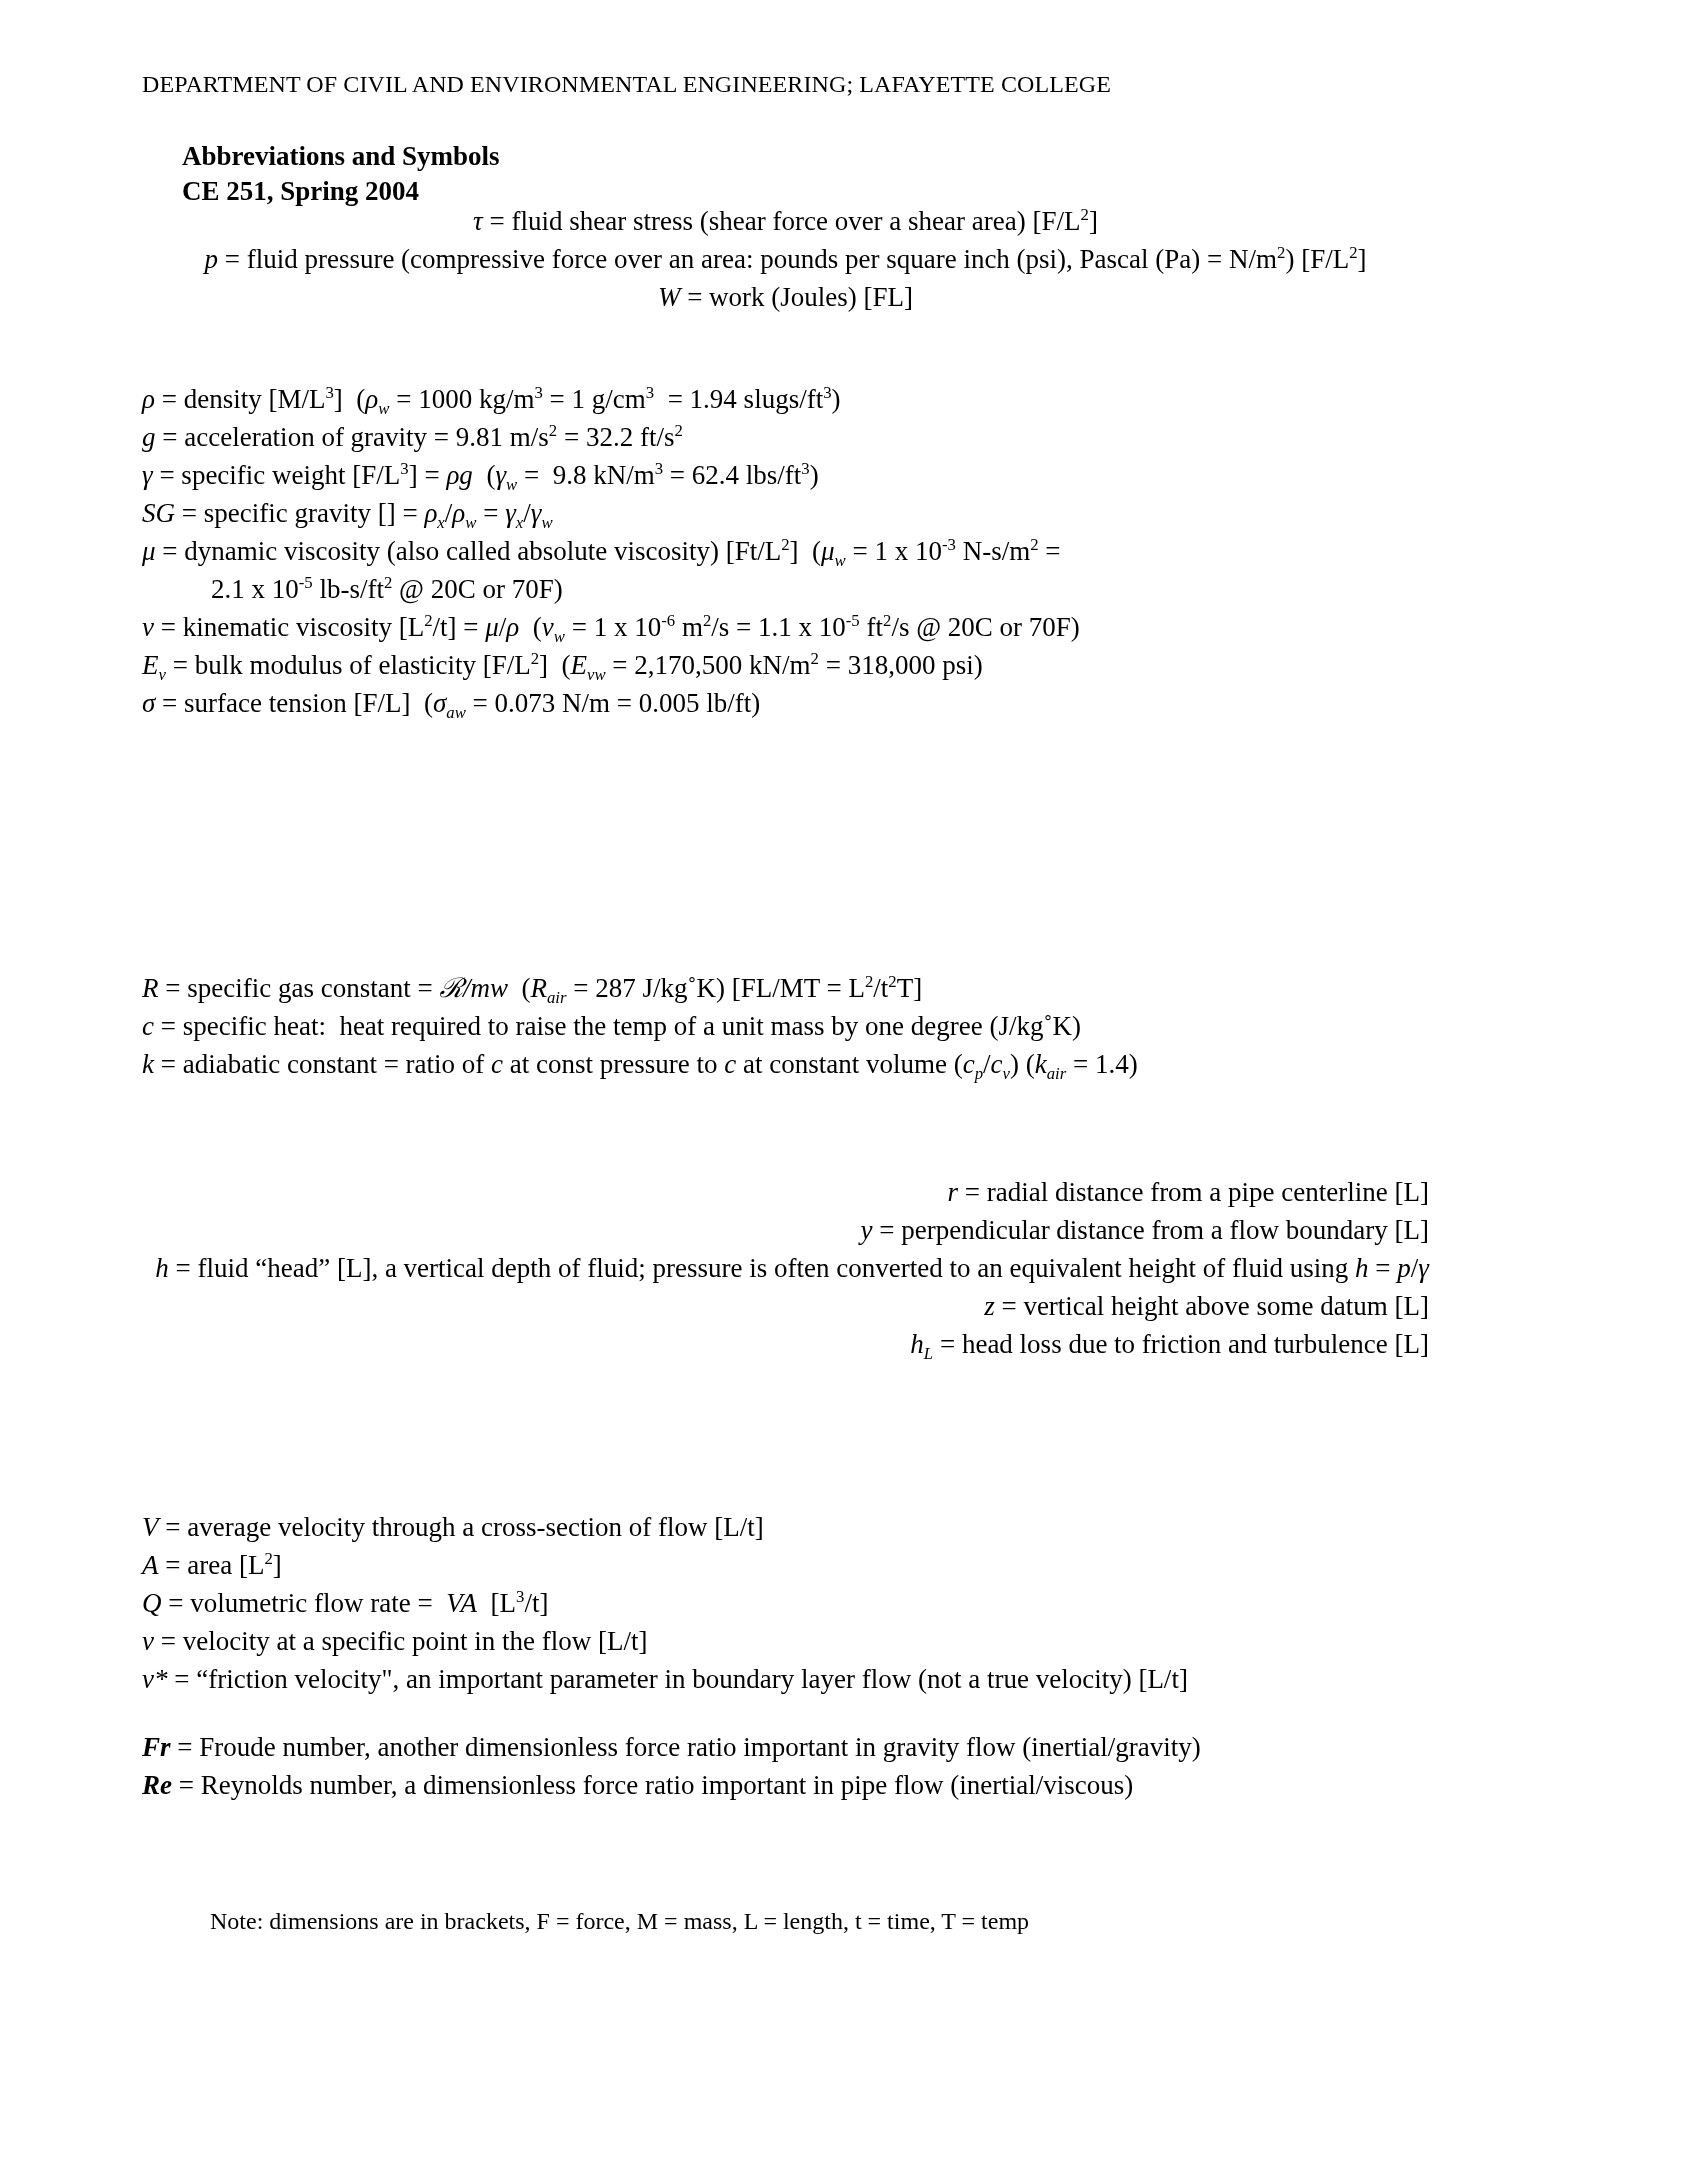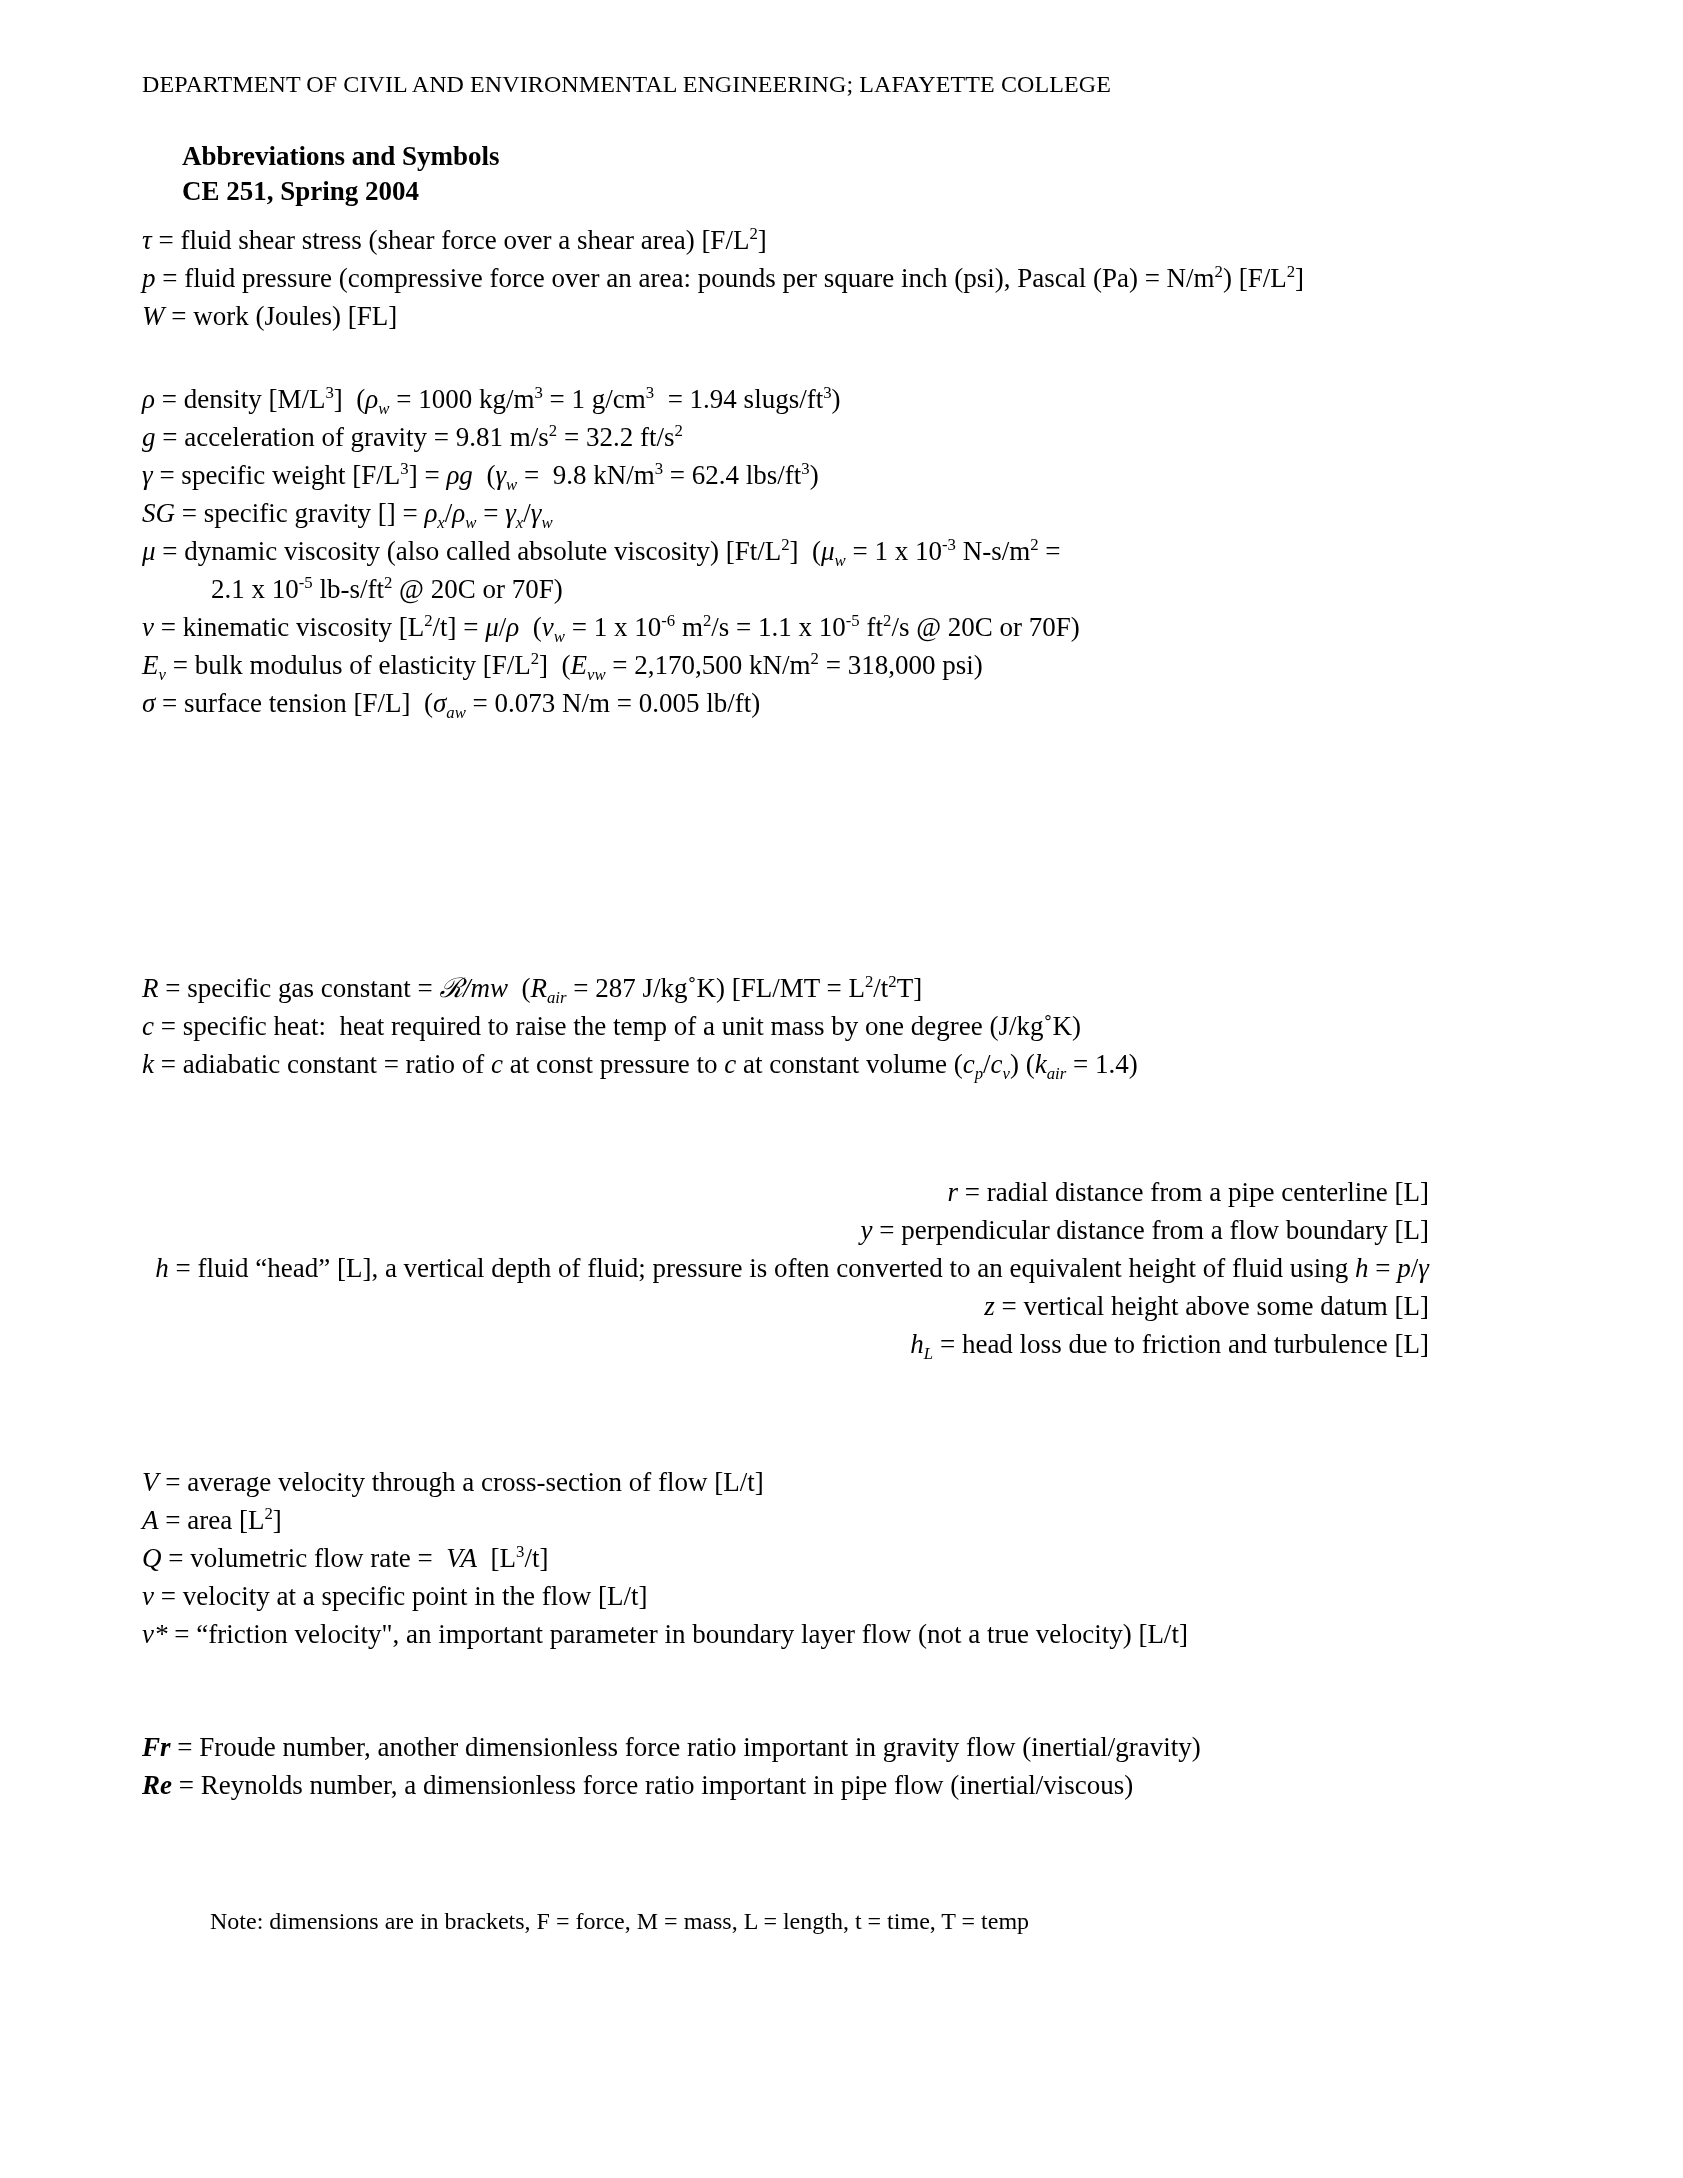--- a/index.html
+++ b/index.html
@@ -66,21 +66,21 @@
 <div class="page">
 
   <div class="dept-header">DEPARTMENT OF CIVIL AND ENVIRONMENTAL ENGINEERING; LAFAYETTE COLLEGE</div>
 
   <div class="title-block">
     <div>Abbreviations and Symbols</div>
     <div>CE 251, Spring 2004</div>
   </div>
 
   <div id="sections-host">
-      <div class="body-block" style="top: 221px;">
+      <div class="body-block" style="top: 202px; text-align: center;">
         <div class="ln"><i>τ</i> = fluid shear stress (shear force over a shear area) [F/L<sup>2</sup>]</div>
         <div class="ln"><i>p</i> = fluid pressure (compressive force over an area: pounds per square inch (psi), Pascal (Pa) = N/m<sup>2</sup>) [F/L<sup>2</sup>]</div>
         <div class="ln"><i>W</i> = work (Joules) [FL]</div>
       </div>
       <div class="body-block" style="top: 380px;">
         <div class="ln"><i>ρ</i> = density [M/L<sup>3</sup>]&nbsp; (<i>ρ<sub>w</sub></i> = 1000 kg/m<sup>3</sup> = 1 g/cm<sup>3</sup>&nbsp; = 1.94 slugs/ft<sup>3</sup>)</div>
         <div class="ln"><i>g</i> = acceleration of gravity = 9.81 m/s<sup>2</sup> = 32.2 ft/s<sup>2</sup></div>
         <div class="ln"><i>γ</i> = specific weight [F/L<sup>3</sup>] = <i>ρg</i>&nbsp; (<i>γ<sub>w</sub></i> =&nbsp; 9.8 kN/m<sup>3</sup> = 62.4 lbs/ft<sup>3</sup>)</div>
         <div class="ln"><i>SG</i> = specific gravity [] = <i>ρ<sub>x</sub></i>/<i>ρ<sub>w</sub></i> = <i>γ<sub>x</sub></i>/<i>γ<sub>w</sub></i></div>
         <div class="ln"><i>μ</i> = dynamic viscosity (also called absolute viscosity) [Ft/L<sup>2</sup>]&nbsp; (<i>μ<sub>w</sub></i> = 1 x 10<sup>-3</sup> N-s/m<sup>2</sup> =</div>
@@ -94,21 +94,21 @@
         <div class="ln"><i>c</i> = specific heat:&nbsp; heat required to raise the temp of a unit mass by one degree (J/kg˚K)</div>
         <div class="ln"><i>k</i> = adiabatic constant = ratio of <i>c</i> at const pressure to <i>c</i> at constant volume (<i>c<sub>p</sub></i>/<i>c<sub>v</sub></i>) (<i>k<sub>air</sub></i> = 1.4)</div>
       </div>
       <div class="body-block" style="top: 1173px; text-align: right;">
         <div class="ln"><i>r</i> = radial distance from a pipe centerline [L]</div>
         <div class="ln"><i>y</i> = perpendicular distance from a flow boundary [L]</div>
         <div class="ln"><i>h</i> = fluid “head” [L], a vertical depth of fluid; pressure is often converted to an equivalent height of fluid using <i>h</i> = <i>p</i>/<i>γ</i></div>
         <div class="ln"><i>z</i> = vertical height above some datum [L]</div>
         <div class="ln"><i>h<sub>L</sub></i> = head loss due to friction and turbulence [L]</div>
       </div>
-      <div class="body-block" style="top: 1463px;">
+      <div class="body-block" style="top: 1508px;">
         <div class="ln"><i>V</i> = average velocity through a cross-section of flow [L/t]</div>
         <div class="ln"><i>A</i> = area [L<sup>2</sup>]</div>
         <div class="ln"><i>Q</i> = volumetric flow rate = &nbsp;<i>VA</i>&nbsp; [L<sup>3</sup>/t]</div>
         <div class="ln"><i>v</i> = velocity at a specific point in the flow [L/t]</div>
         <div class="ln"><i>v*</i> = “friction velocity", an important parameter in boundary layer flow (not a true velocity) [L/t]</div>
       </div>
       <div class="body-block" style="top: 1728px;">
         <div class="ln"><span class="b it">Fr</span> = Froude number, another dimensionless force ratio important in gravity flow (inertial/gravity)</div>
         <div class="ln"><span class="b it">Re</span> = Reynolds number, a dimensionless force ratio important in pipe flow (inertial/viscous)</div>
       </div>

